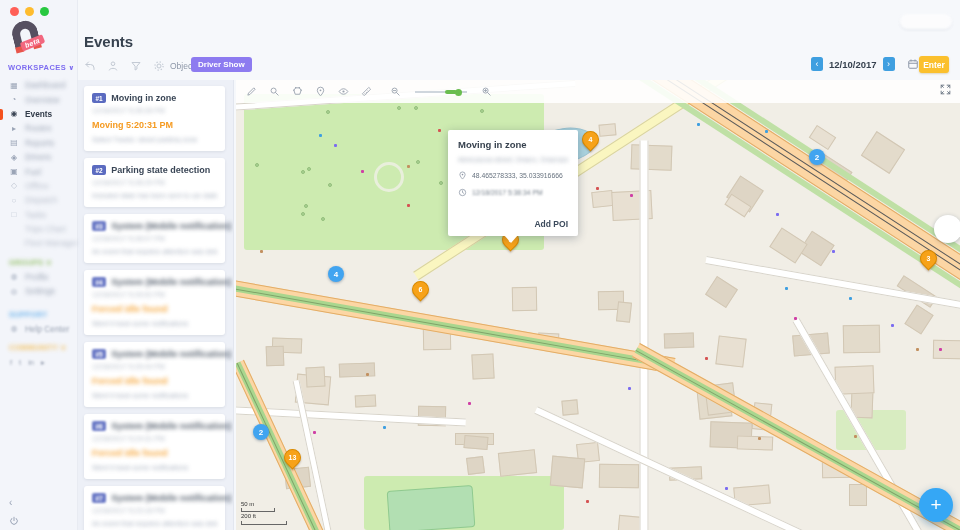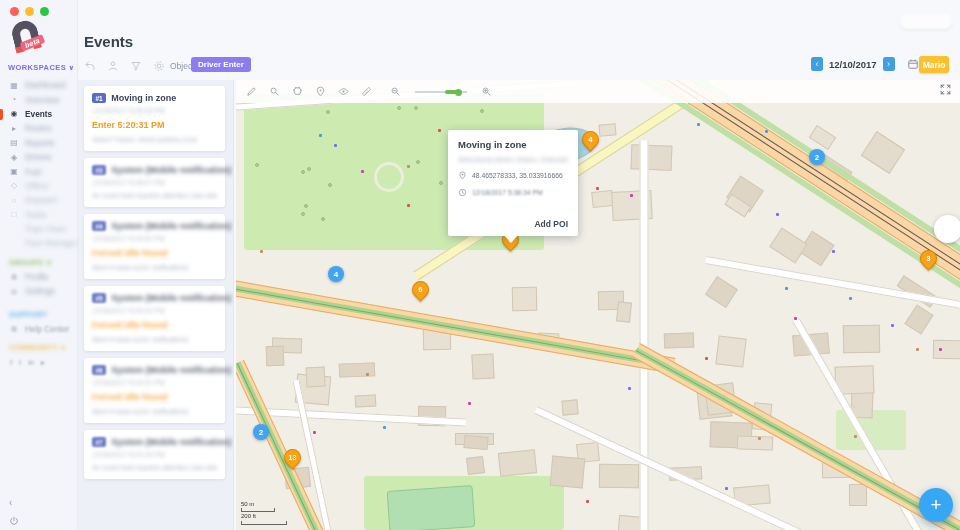--- a/index.html
+++ b/index.html
@@ -274,47 +274,56 @@
     </svg>
     <svg width="12" height="12" viewBox="0 0 24 24">
       <path d="M4 5h16l-6.2 7.4V18l-3.6 2v-7.6z" fill="none" stroke="#c3cad4" stroke-width="2" stroke-linejoin="round"></path>
     </svg>
     <svg width="12" height="12" viewBox="0 0 24 24">
       <circle cx="12" cy="12" r="4" fill="none" stroke="#c3cad4" stroke-width="2"></circle>
       <circle cx="12" cy="12" r="8.2" fill="none" stroke="#c3cad4" stroke-width="2.4" stroke-dasharray="2.5 4"></circle>
     </svg>
   </div>
   <div class="obj-label">Object</div>
-  <div class="obj-chip">Driver Enter</div>
+  <div class="obj-chip">Driver Show</div>
   <div class="user-pill b1"></div>
 
   <div class="date-nav">
     <button class="dn-btn">‹</button>
     <span class="dn-date">12/10/2017</span>
     <button class="dn-btn">›</button>
     <svg class="dn-ico" width="12" height="12" viewBox="0 0 24 24">
       <rect x="3.5" y="5.5" width="17" height="15" rx="2" fill="none" stroke="#8d97a8" stroke-width="2"></rect>
       <path d="M3.5 10.5h17M8 3v4M16 3v4" fill="none" stroke="#8d97a8" stroke-width="2"></path>
     </svg>
     <svg class="dn-ico" width="12" height="12" viewBox="0 0 24 24" style="margin-left:6px">
       <circle cx="12" cy="12" r="8.5" fill="none" stroke="#8d97a8" stroke-width="2"></circle>
       <path d="M12 7.5V12l3.2 2" fill="none" stroke="#8d97a8" stroke-width="2" stroke-linecap="round"></path>
     </svg>
   </div>
-  <button class="show-btn">Mario</button>
+  <button class="show-btn">Enter</button>
 
   <div class="panel">
     <div class="card">
         <div class="row1">
           <span class="badge">#1</span>
           <span class="c-title">Moving in zone</span>
         </div>
         <div class="c-date b2">12/18/2017 5:28:35 PM</div>
-        <div class="c-orange">Enter 5:20:31 PM</div>
+        <div class="c-orange">Moving 5:20:31 PM</div>
         <div class="c-note b2">Select Tracks: street parking zone</div>
+      </div>
+      <div class="card">
+        <div class="row1">
+          <span class="badge">#2</span>
+          <span class="c-title">Parking state detection</span>
+        </div>
+        <div class="c-date b2">12/18/2017 5:28:29 PM</div>
+
+        <div class="c-note b2">Included state has been sent to car station</div>
       </div>
       <div class="card">
         <div class="row1">
           <span class="badge b1">#3</span>
           <span class="c-title b2">System (Mobile notification)</span>
         </div>
         <div class="c-date b2">12/18/2017 5:28:07 PM</div>
 
         <div class="c-note b2">An event that requires attention was detected</div>
       </div>

